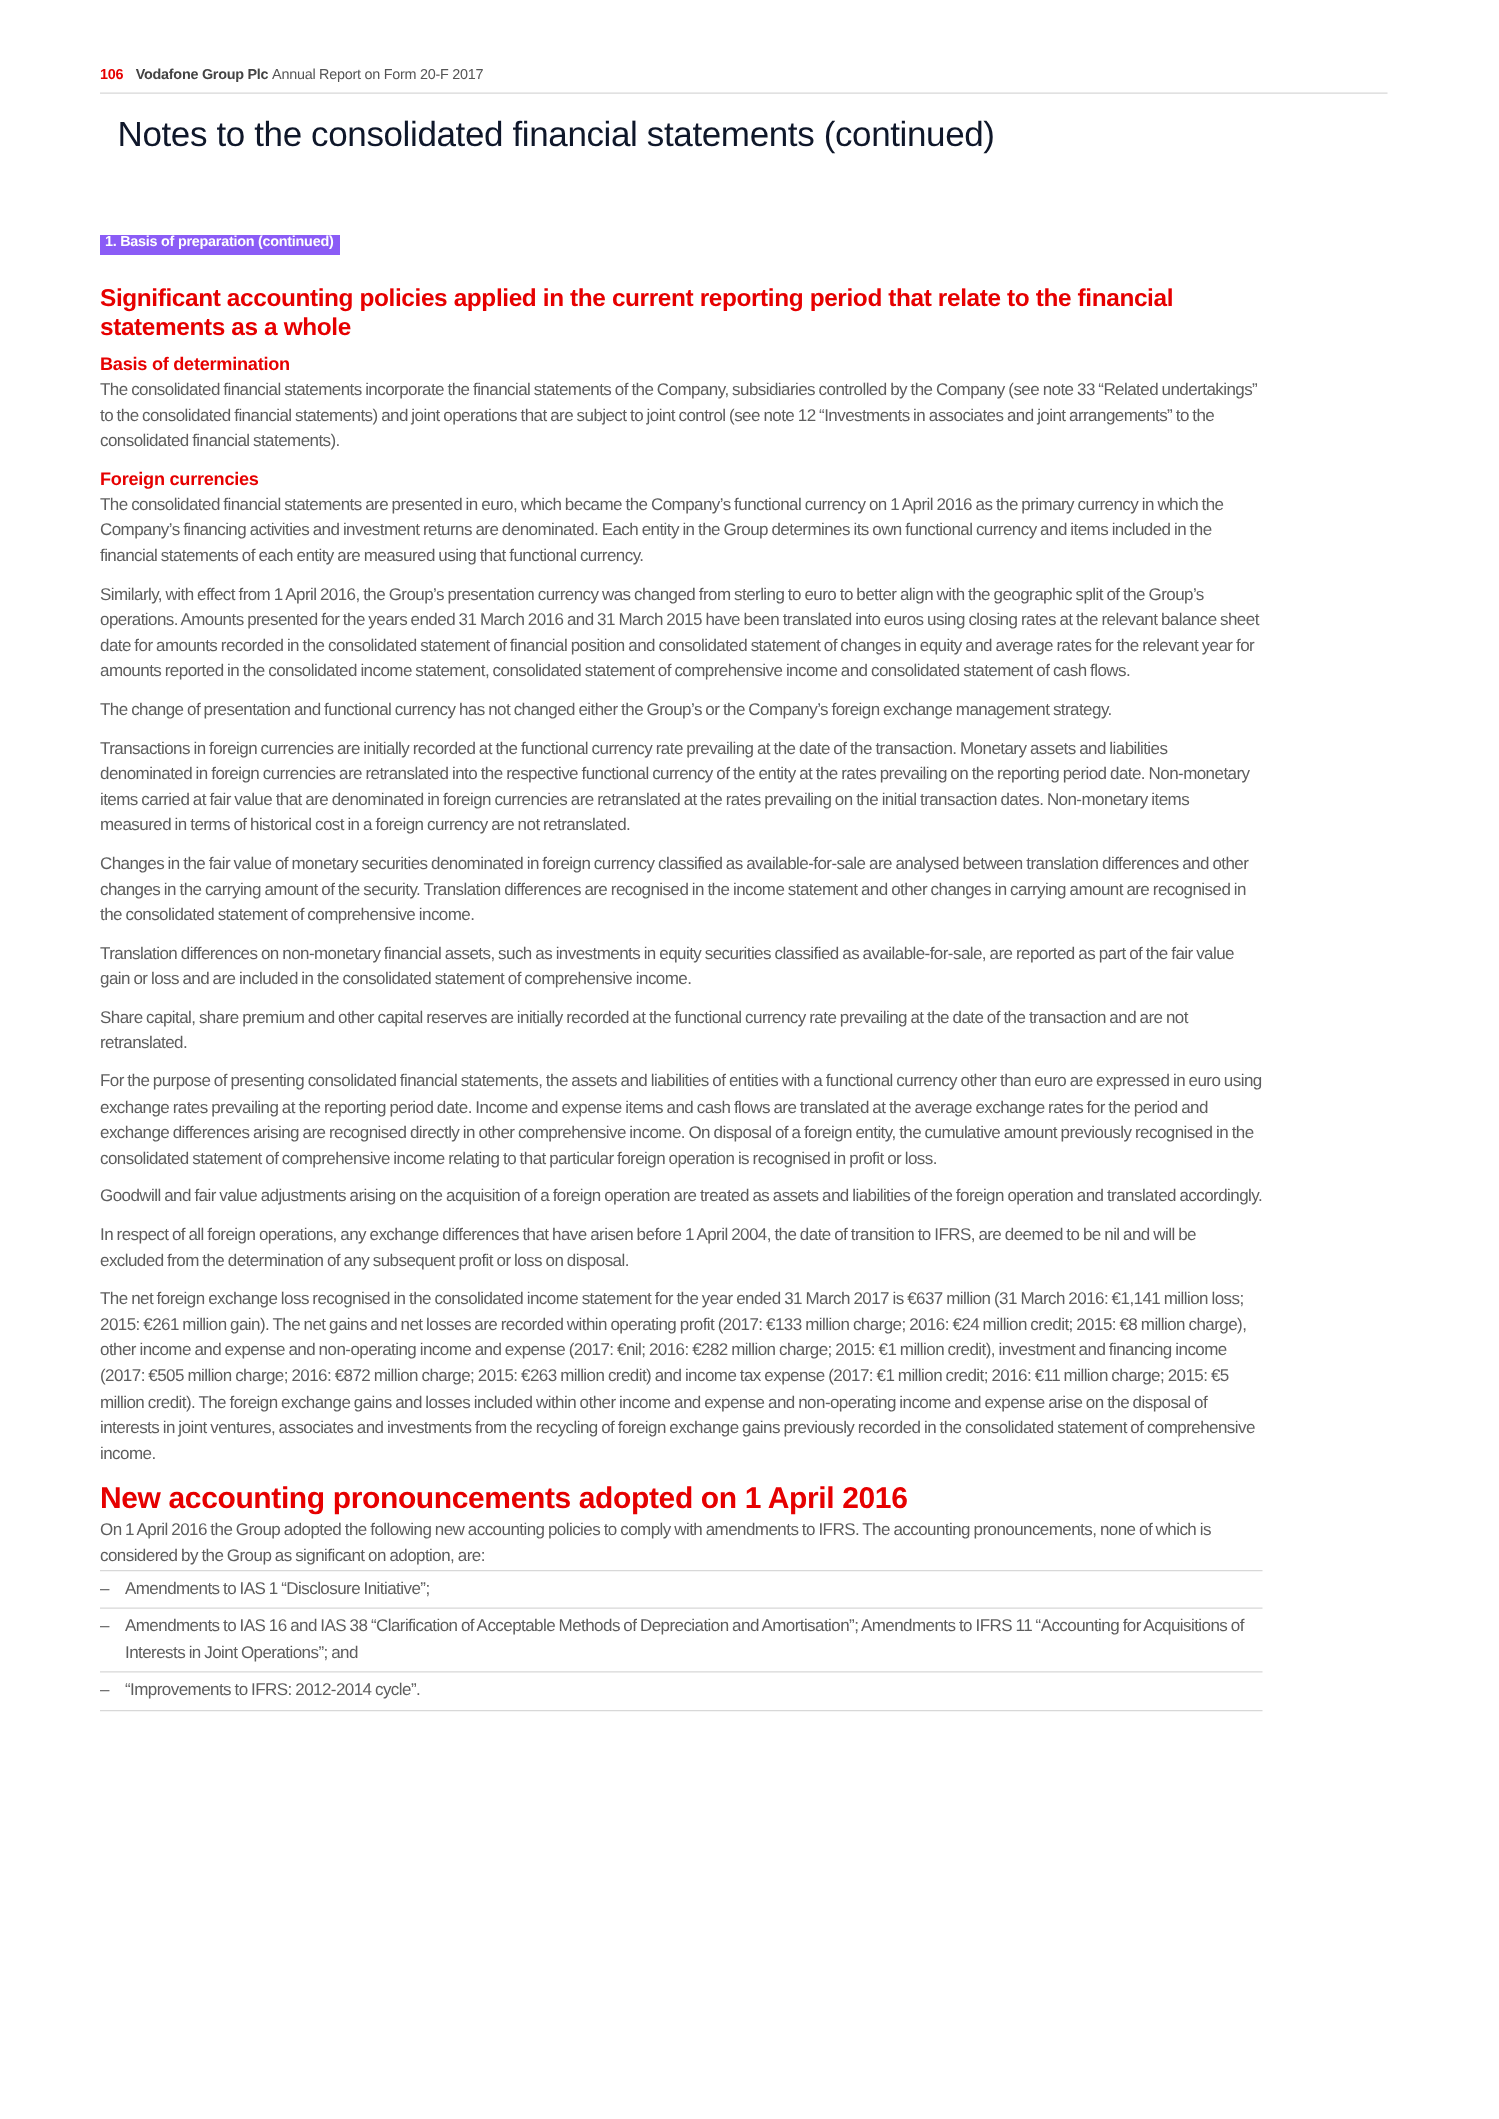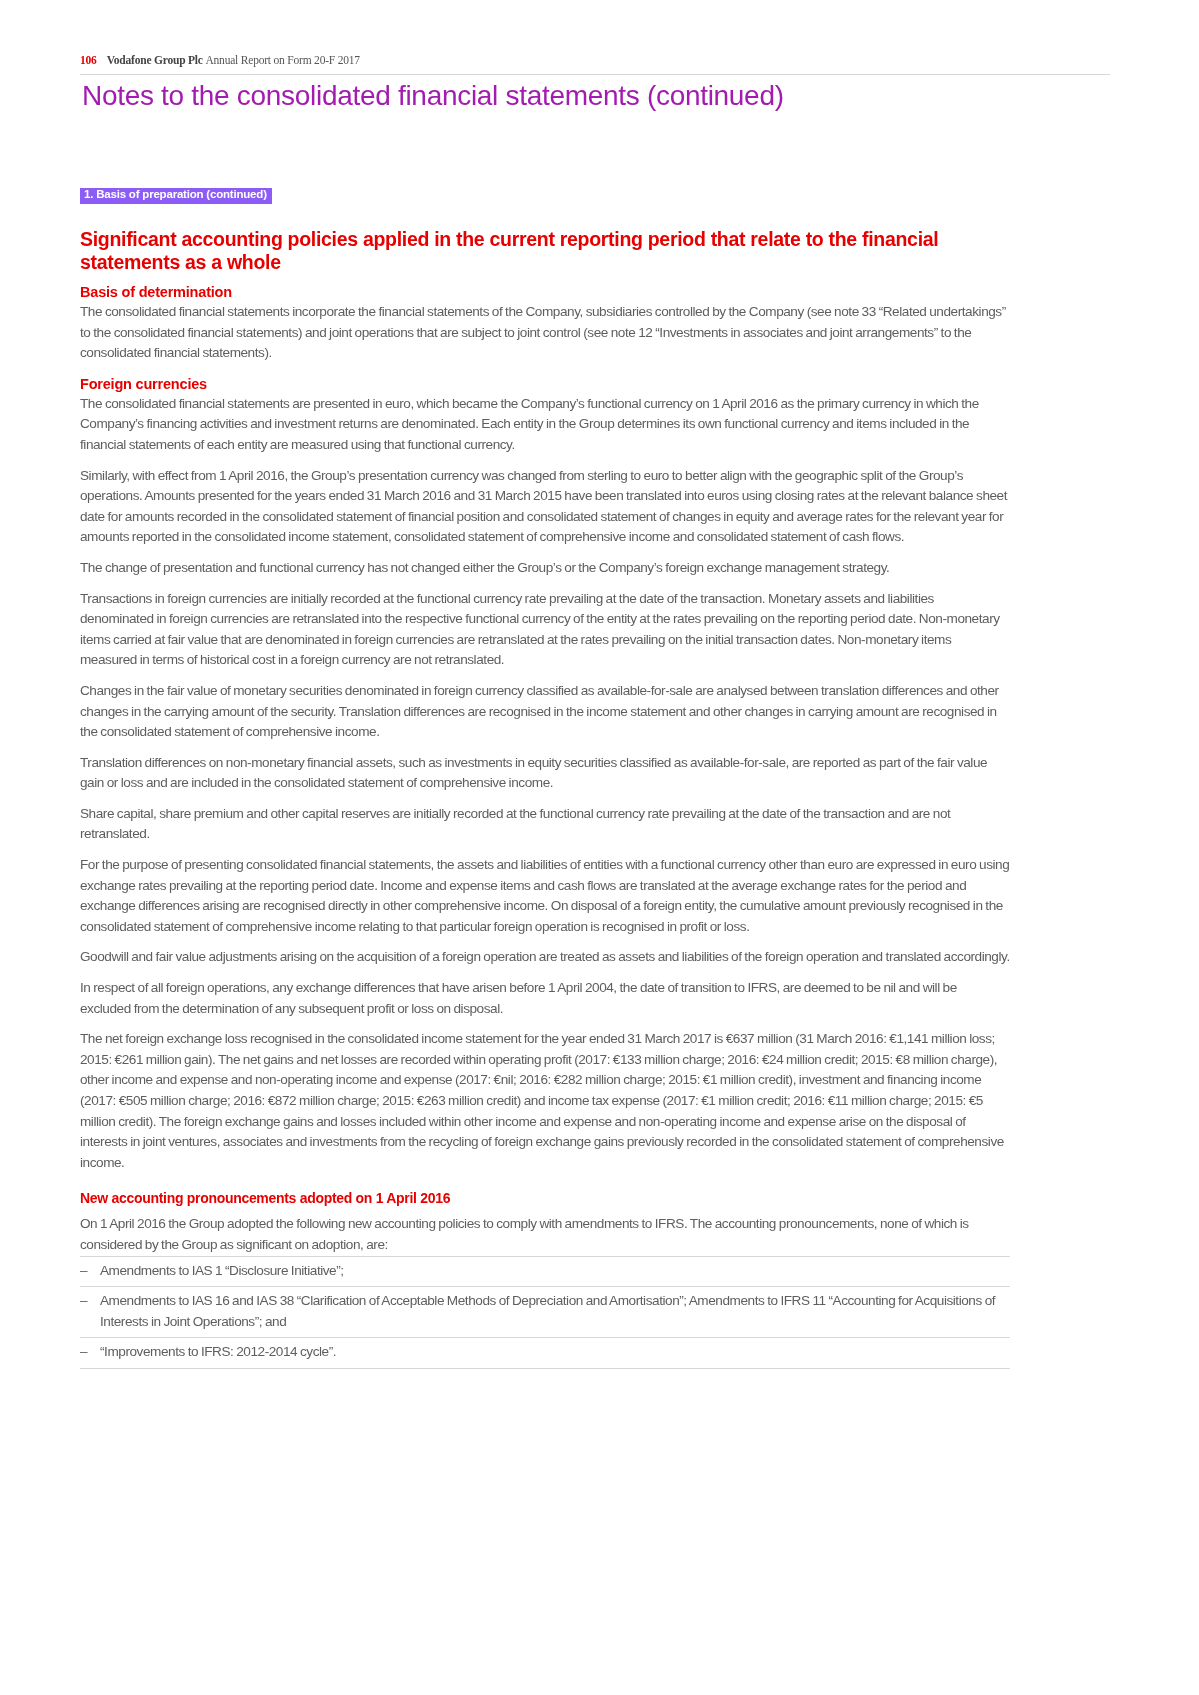--- a/index.html
+++ b/index.html
@@ -16,21 +16,20 @@
       overflow: hidden;
     }
     .running-header {
       position: absolute;
       left: 80px;
       top: 54px;
       width: 1030px;
       font-size: 11.5px;
       color: #555;
       letter-spacing: -0.2px;
-      font-family: Liberation Serif, serif;
     }
     .running-header .page-num {
       color: #e60000;
       font-weight: bold;
       margin-right: 10px;
     }
     .running-header .company {
       font-weight: bold;
       color: #444;
     }
@@ -41,23 +40,23 @@
       width: 1030px;
       height: 0;
       border-top: 1px solid #d8d8d8;
     }
     .page-title {
       position: absolute;
       left: 78px;
       top: 76px;
       font-size: 28px;
       font-weight: normal;
-      color: #a21caf;
+      color: #0f172a;
       letter-spacing: -0.3px;
-      margin: 4px;
+      margin: 16px;
       white-space: nowrap;
     }
     .section-tag {
       position: absolute;
       left: 80px;
       top: 188px;
       background: #8b5cf6;
       color: #ffffff;
       font-size: 11.5px;
       font-weight: bold;
@@ -92,21 +91,21 @@
       margin: 0 0 10px 0;
       color: #5e5e5e;
       letter-spacing: -0.45px;
       word-spacing: -0.5px;
     }
     p.body.tight {
       margin-bottom: 0;
     }
     h2.section-heading {
       color: #e60000;
-      font-size: 14px;
+      font-size: 24px;
       font-weight: bold;
       margin: 14px 0 4px 0;
       line-height: 23px;
       letter-spacing: -0.3px;
     }
     ul.bullet-list {
       list-style: none;
       margin: 0;
       padding: 0;
       border-top: 1px solid #d8d8d8;

